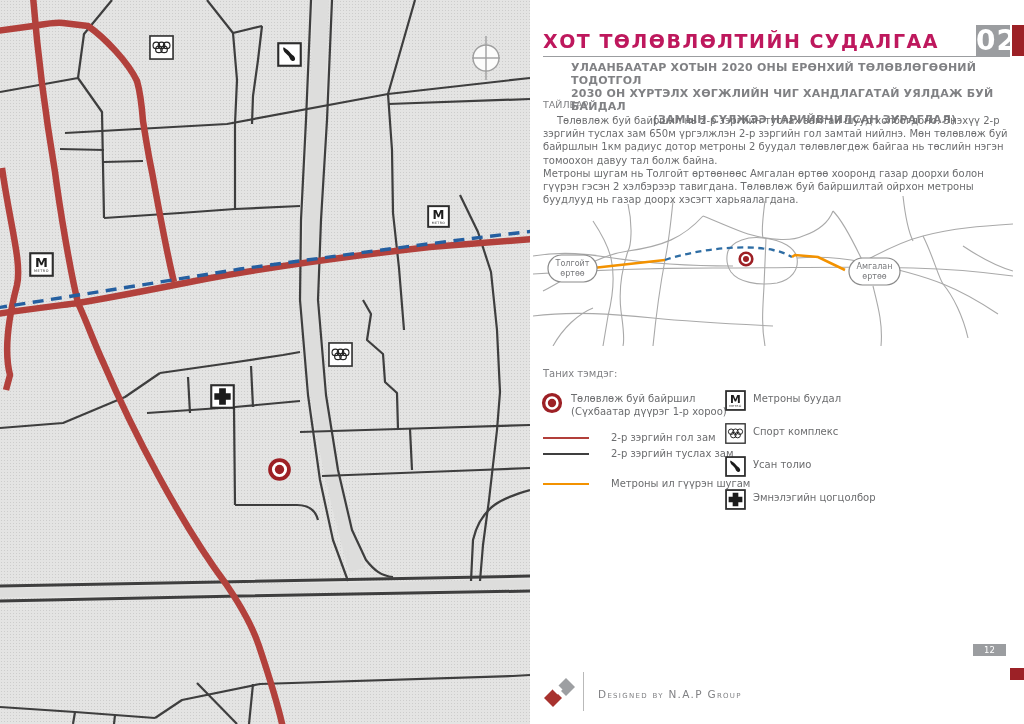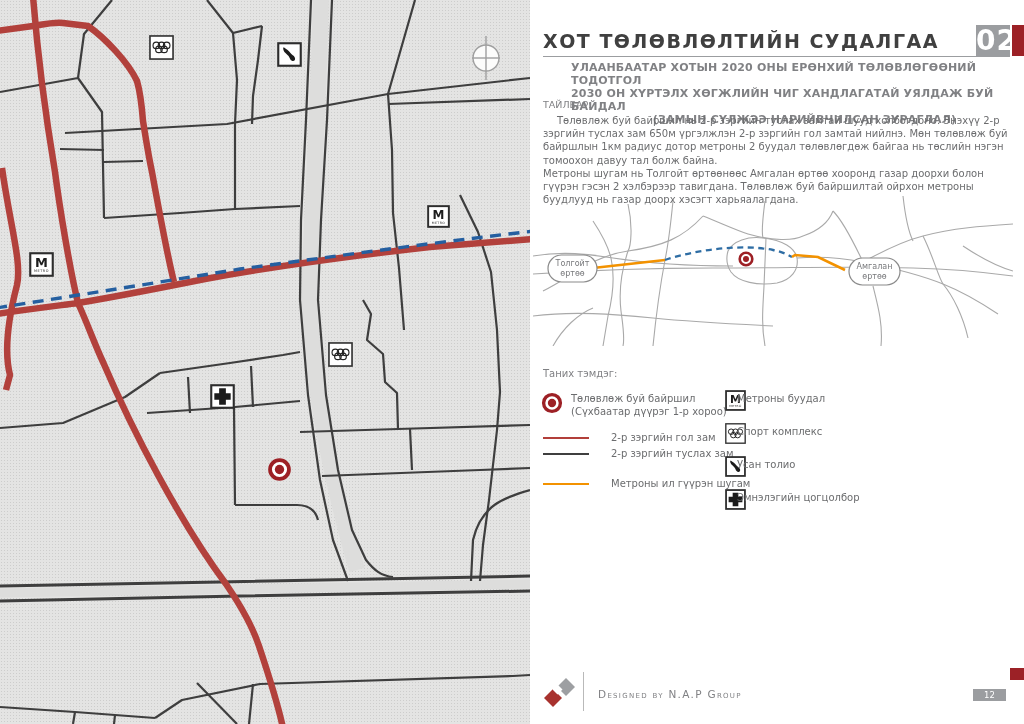--- a/index.html
+++ b/index.html
@@ -5,21 +5,21 @@
   html,body{margin:0;padding:0;background:#ffffff;}
   .page{position:relative;width:1024px;height:724px;background:#ffffff;overflow:hidden;
         font-family:"DejaVu Sans","Liberation Sans",sans-serif;}
   
   .map-wrap{position:absolute;left:0;top:0;width:530px;height:724px;
             background-color:#e4e4e3;
             background-image:radial-gradient(circle, rgba(168,168,166,0.38) 0.9px, transparent 1px);
             background-size:3px 3px;}
   .map-wrap svg{position:absolute;left:0;top:0;}
   
-  .panel-title{position:absolute;left:543px;top:30px;width:470px;color:#404040;
+  .panel-title{position:absolute;left:543px;top:30px;width:470px;color:#be185d;
                font-size:19px;font-weight:bold;letter-spacing:1.5px;}
   .title-rule{position:absolute;left:543px;top:56px;width:467px;height:1px;background:#9b9da0;}
   .badge02{position:absolute;left:976px;top:25px;width:34px;height:31px;background:#9b9da0;
            color:#ffffff;font-size:28px;font-weight:bold;text-align:center;line-height:31px;
            letter-spacing:1px;}
   .badge02-red{position:absolute;left:1012px;top:25px;width:12px;height:31px;background:#9c2126;}
   .subtitle{position:absolute;left:543px;top:61px;width:467px;color:#808184;
             font-size:11px;font-weight:bold;line-height:13px;letter-spacing:0.2px;margin-left:28px;}
   .subtitle .c{text-align:center;}
   .tailbar{position:absolute;left:543px;top:99px;color:#808184;font-size:9.5px;}
@@ -34,27 +34,27 @@
   .legend-loc-icon{position:absolute;left:540px;top:391px;}
   .legend-loc-label{position:absolute;left:571px;top:392px;color:#6b6c6e;font-size:10px;line-height:13px;}
   .legend-line-row{position:absolute;left:543px;width:300px;height:14px;}
   .legend-line-sample{position:absolute;left:0;top:6px;width:46px;height:0;border-top:2.5px solid #000;}
   .ls-red .legend-line-sample{border-color:#b23f3a;}
   .ls-dark .legend-line-sample{border-color:#3f3f3f;}
   .ls-blue .legend-line-sample{border-top-style:dashed;border-color:#2e6da4;}
   .ls-orange .legend-line-sample{border-color:#f39200;}
   .legend-line-label{position:absolute;left:68px;top:0;color:#6b6c6e;font-size:10px;line-height:14px;}
   .legend-icon-row{position:absolute;left:725px;width:280px;height:20px;}
-  .legend-icon-row .lbl{position:absolute;left:12px;top:3px;color:#6b6c6e;font-size:10px;}
+  .legend-icon-row .lbl{position:absolute;left:28px;top:3px;color:#6b6c6e;font-size:10px;}
   
   .logo{position:absolute;left:542px;top:672px;}
   .footer-div{position:absolute;left:583px;top:672px;width:1px;height:39px;background:#b9b9b9;}
   .credit{position:absolute;left:598px;top:688px;color:#808184;font-size:10.5px;
           letter-spacing:1.3px;font-variant:small-caps;}
-  .badge12{position:absolute;left:973px;top:689px;width:33px;height:12px;background:#9b9da0;
+  .badge12{position:absolute;left:973px;top:644px;width:33px;height:12px;background:#9b9da0;
            color:#ffffff;font-size:8.5px;text-align:center;line-height:12px;}
   .badge12-red{position:absolute;left:1010px;top:668px;width:14px;height:12px;background:#9c2126;}
 </style>
 </head>
 <body>
 
 <svg width="0" height="0" style="position:absolute" aria-hidden="true">
   <defs>
     <symbol id="sym-metro" viewBox="0 0 26 26">
       <rect x="1.3" y="1.3" width="23.4" height="23.4" fill="#ffffff" stroke="#2d2d2d" stroke-width="2.2"></rect>

